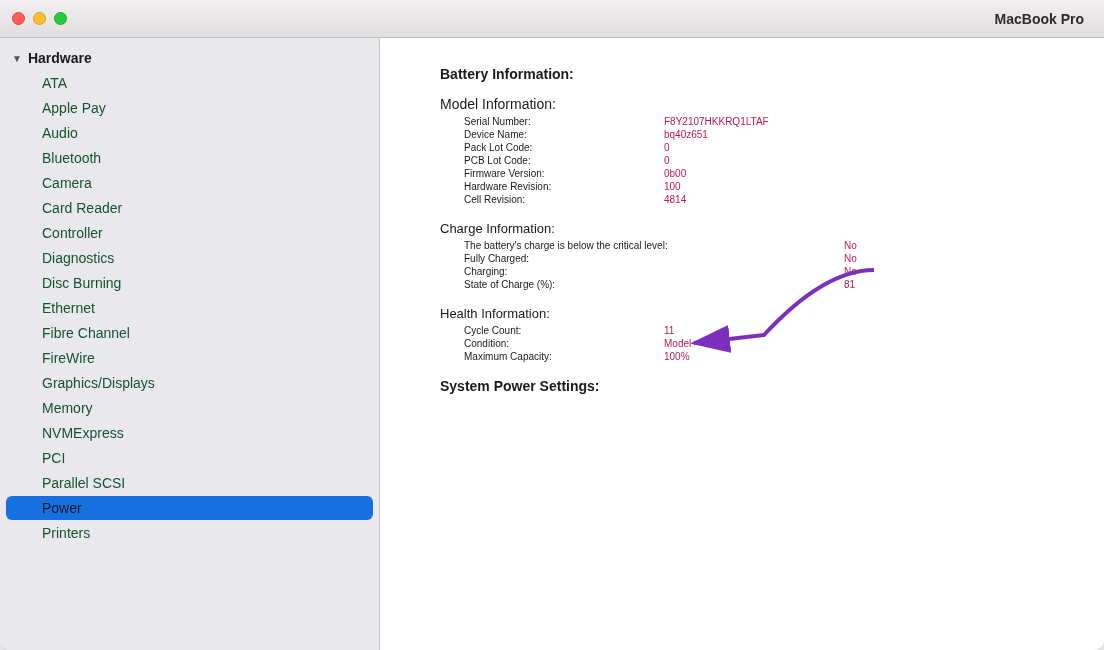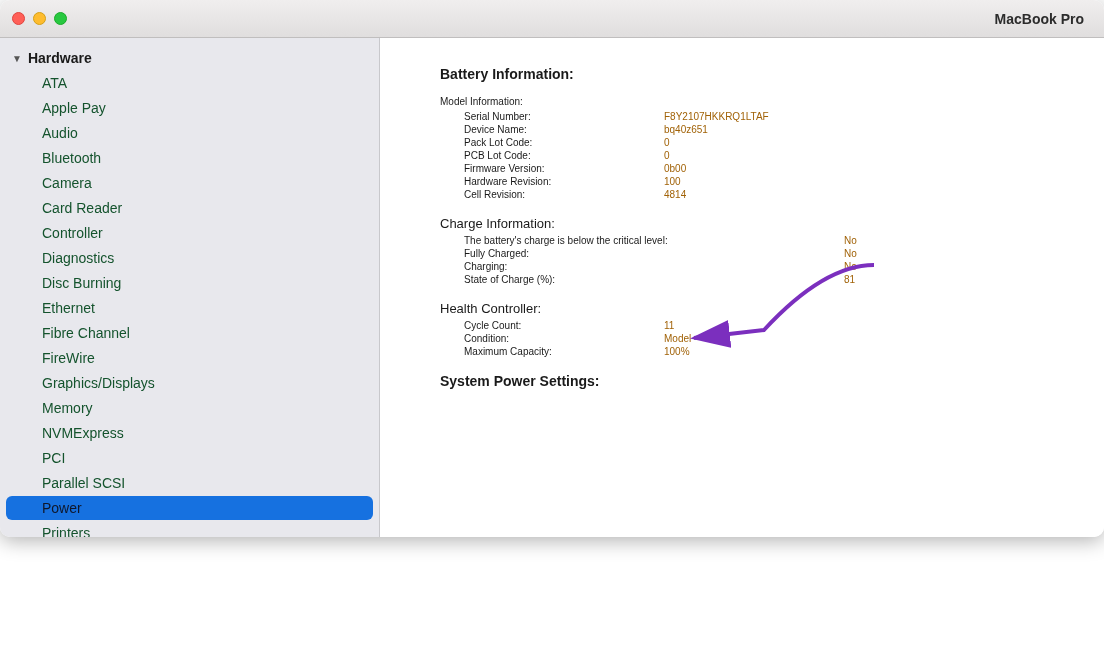--- a/index.html
+++ b/index.html
@@ -8,21 +8,21 @@
       background: #fff;
       width: 1104px;
       height: 650px;
       overflow: hidden;
       display: flex;
       flex-direction: column;
     }
 
     .window {
       width: 1104px;
-      height: 537px;
+      height: 650px;
       display: flex;
       flex-direction: column;
       border-radius: 10px;
       overflow: hidden;
       box-shadow: 0 4px 20px rgba(0,0,0,0.3);
     }
 
     
     .title-bar {
       background: linear-gradient(180deg, #f0eeee 0%, #e0dede 100%);
@@ -122,42 +122,42 @@
       font-size: 14px;
       font-weight: 700;
       margin-bottom: 14px;
     }
 
     .info-group {
       margin-bottom: 16px;
     }
 
     .info-group-header {
-      font-size: 10px;
+      font-size: 14px;
       font-weight: 400;
       margin-bottom: 4px;
     }
 
     .info-table {
       margin-left: 24px;
     }
 
     .info-row {
       display: flex;
       margin-bottom: 2px;
       font-size: 10px;
     }
 
     .info-label {
       min-width: 200px;
       color: #1a1a1a;
     }
 
     .info-value {
-      color: #a16207;
+      color: #be185d;
     }
 
     .charge-section-header {
       font-size: 13px;
       font-weight: 400;
       margin-bottom: 4px;
     }
 
     .wide-label {
       min-width: 380px;
@@ -268,21 +268,21 @@
             <span class="info-value">No</span>
           </div>
           <div class="info-row">
             <span class="info-label wide-label">State of Charge (%):</span>
             <span class="info-value">81</span>
           </div>
         </div>
       </div>
 
       <div class="info-group" style="position:relative;">
-        <div class="health-section-header">Health Controller:</div>
+        <div class="health-section-header">Health Information:</div>
         <div class="info-table">
           <div class="info-row" style="position:relative;">
             <span class="info-label">Cycle Count:</span>
             <span class="info-value">11</span>
 
             <svg style="position:absolute; left: 100px; top: -60px; width: 320px; height: 90px; overflow: visible; pointer-events: none;" viewBox="0 0 320 90">
               <defs>
                 <marker id="arrowhead" markerWidth="10" markerHeight="7" refX="9" refY="3.5" orient="auto">
                   <polygon points="0 0, 10 3.5, 0 7" fill="#7B2FBE"></polygon>
                 </marker>

